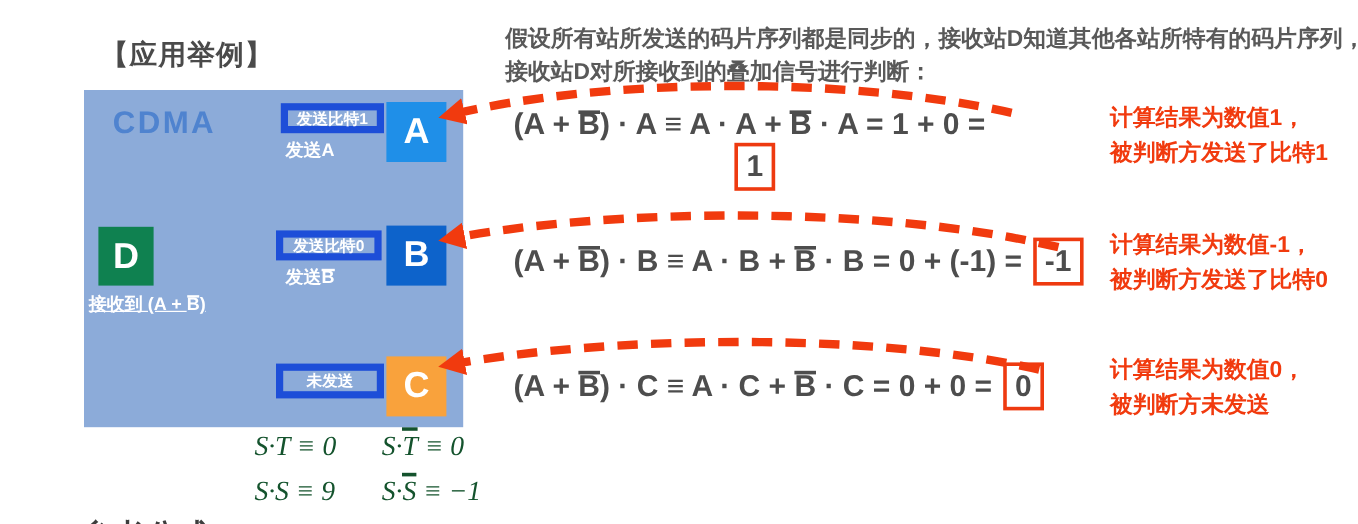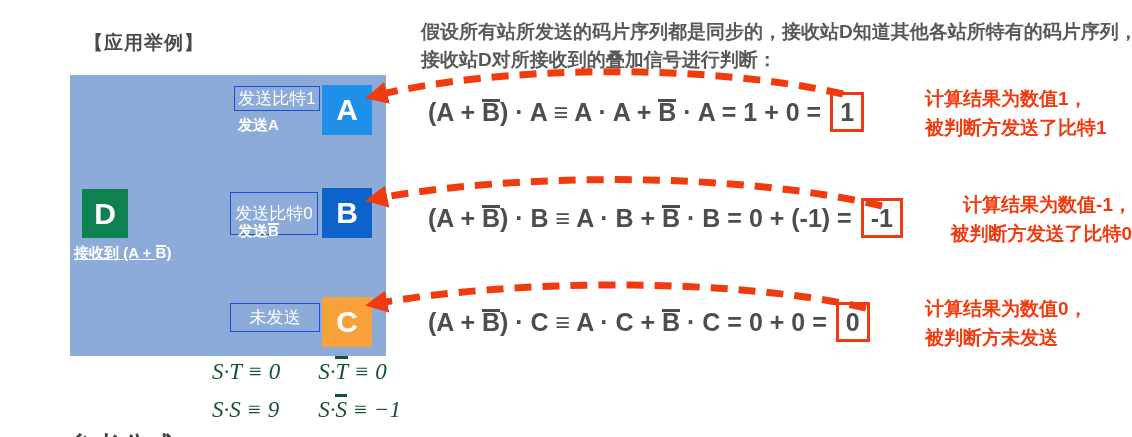--- a/index.html
+++ b/index.html
@@ -4,60 +4,60 @@
 <style>
   html,body{margin:0;padding:0;}
   body{
     width:1132px;height:437px;position:relative;overflow:hidden;
     background:#ffffff;
     font-family:"Liberation Sans","DejaVu Sans",sans-serif;
   }
   .abs{position:absolute;}
 
   
-  #heading{left:84px;top:30px;font-size:19px;font-weight:bold;color:#4a4a4a;letter-spacing:1px;}
+  #heading{left:84px;top:30px;font-size:23px;font-weight:bold;color:#4a4a4a;letter-spacing:1px;}
   .intro{left:421px;width:714px;font-size:19px;font-weight:bold;color:#595959;white-space:nowrap;}
   #intro1{top:19px;}
   #intro2{top:47px;}
 
   
   #panel{left:70px;top:75px;width:316px;height:281px;z-index:1;}
   #cdma{left:24px;top:12px;font-size:26px;font-weight:bold;color:#4f83cf;letter-spacing:2px;}
 
   .square{display:flex;align-items:center;justify-content:center;
           color:#fff;font-size:30px;font-weight:bold;}
   #sq-a{left:252px;top:10px;width:50px;height:50px;}
   #sq-b{left:252px;top:113px;width:50px;height:50px;}
   #sq-c{left:252px;top:222px;width:50px;height:50px;}
   #sq-d{left:12px;top:114px;width:46px;height:49px;}
 
-  .tag{box-sizing:border-box;border:1px solid #1d4ed8;color:#fff;font-size:17px;font-weight:normal;
+  .tag{box-sizing:border-box;border:6px solid #1d4ed8;color:#fff;font-size:13px;font-weight:bold;
        display:flex;align-items:center;justify-content:center;white-space:nowrap;}
   #tag-a{left:164px;top:11px;width:86px;height:25px;}
-  #tag-b{left:160px;top:117px;width:88px;height:43px;}
+  #tag-b{left:160px;top:117px;width:88px;height:25px;}
   #tag-c{left:160px;top:228px;width:90px;height:29px;}
 
   .sub{color:#fff;font-size:15px;font-weight:bold;white-space:nowrap;}
   #sub-a{left:168px;top:41px;text-align:right;}
   #sub-b{left:168px;top:147px;}
   #recv-label{left:4px;top:169px;color:#fff;font-size:15px;font-weight:bold;white-space:nowrap;text-decoration:underline;}
 
   
   .eq-row{left:428px;display:flex;align-items:center;height:44px;white-space:nowrap;
           font-size:25px;font-weight:bold;color:#4d4d4d;z-index:2;}
-  #eq-a{top:90px;}
+  #eq-a{top:90px;flex-direction:column;}
   #eq-b{top:196px;}
   #eq-c{top:300px;}
   .result-box{border:3px solid #ee3a10;padding:0 7px;margin-left:9px;min-width:14px;
               text-align:center;line-height:34px;display:inline-block;}
 
   
   .note{left:925px;width:207px;font-size:19px;font-weight:bold;color:#f13a0e;line-height:29px;}
   #note-a{top:84px;}
-  #note-b{top:190px;text-align:right;}
+  #note-b{top:190px;}
   #note-c{top:294px;}
 
   
   #ref-title{left:68px;top:391px;font-size:26px;font-weight:bold;color:#3d3d3d;letter-spacing:1px;margin-top:38px;}
   #ref-grid{left:212px;top:355px;display:grid;grid-template-columns:auto auto;
             column-gap:38px;row-gap:4px;
             font-family:"Liberation Serif","DejaVu Serif",serif;
             font-style:italic;font-size:23px;color:#14532d;line-height:34px;white-space:nowrap;}
 
   
@@ -68,20 +68,21 @@
   #arrows{position:absolute;left:0;top:0;z-index:5;pointer-events:none;}
 </style>
 </head>
 <body>
 
 <div class="abs" id="heading">【应用举例】</div>
 <div class="abs intro" id="intro1">假设所有站所发送的码片序列都是同步的，接收站D知道其他各站所特有的码片序列，</div>
 <div class="abs intro" id="intro2">接收站D对所接收到的叠加信号进行判断：</div>
 
 <div class="abs" id="panel" style="background-color: rgb(140, 171, 217);">
+  <div class="abs" id="cdma">CDMA</div>
 
   <div class="abs tag" id="tag-a">发送比特1</div>
   <div class="abs sub" id="sub-a"><span>发送A</span></div>
   <div class="abs square" id="sq-a" style="background-color: rgb(31, 143, 232);">A</div>
 
   <div class="abs tag" id="tag-b">发送比特0</div>
   <div class="abs sub" id="sub-b"><span>发送</span><span class="ov">B</span></div>
   <div class="abs square" id="sq-b" style="background-color: rgb(13, 99, 203);">B</div>
 
   <div class="abs tag" id="tag-c">未发送</div>

